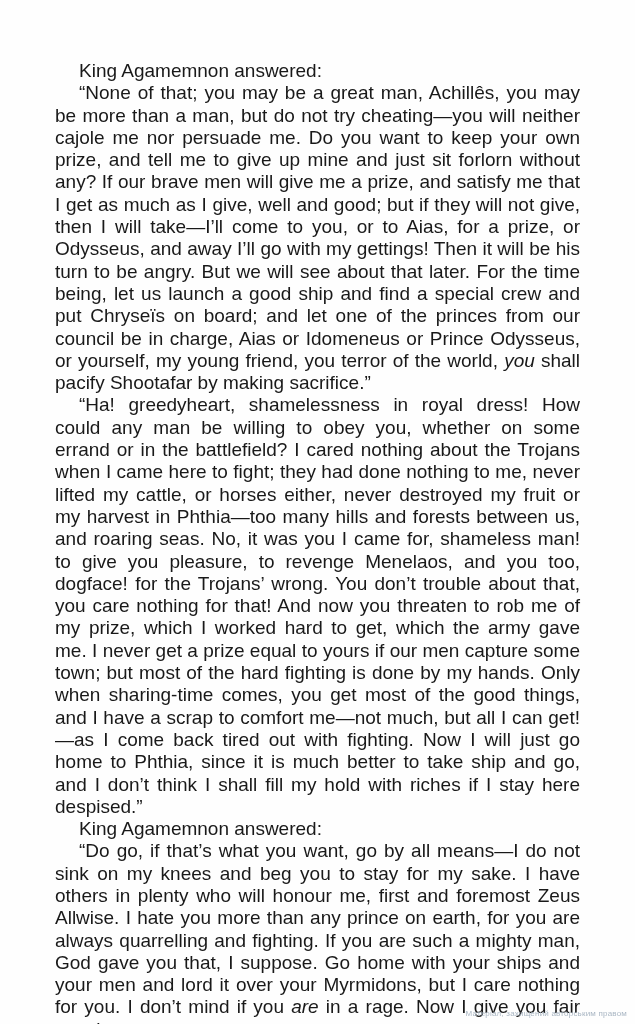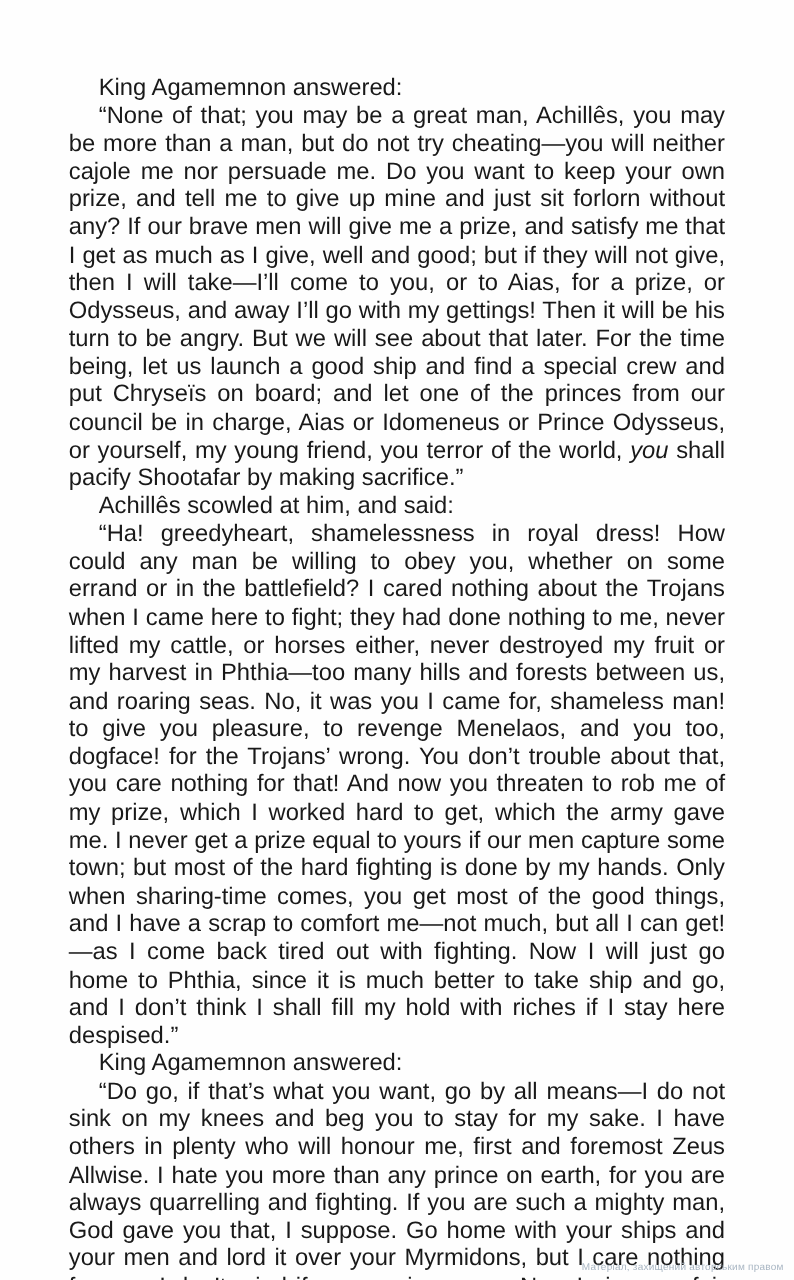--- a/index.html
+++ b/index.html
@@ -45,19 +45,18 @@
     margin-top: 12px;
   }
 </style>
 </head>
 <body>
 
 <div class="page">
   <div class="text-block">
       <p><span>King Agamemnon answered:</span></p>
       <p><span>“None of that; you may be a great man, Achillês, you may be more than a man, but do not try cheating—you will neither cajole me nor persuade me. Do you want to keep your own prize, and tell me to give up mine and just sit forlorn without any? If our brave men will give me a prize, and satisfy me that I get as much as I give, well and good; but if they will not give, then I will take—I’ll come to you, or to Aias, for a prize, or Odysseus, and away I’ll go with my gettings! Then it will be his turn to be angry. But we will see about that later. For the time being, let us launch a good ship and find a special crew and put Chryseïs on board; and let one of the princes from our council be in charge, Aias or Idomeneus or Prince Odysseus, or yourself, my young friend, you terror of the world, </span><span class="italic">you</span><span> shall pacify Shootafar by making sacrifice.”</span></p>
-      <p><span>Achillês scowled at him, and said:</span></p>
       <p><span>“Ha! greedyheart, shamelessness in royal dress! How could any man be willing to obey you, whether on some errand or in the battlefield? I cared nothing about the Trojans when I came here to fight; they had done nothing to me, never lifted my cattle, or horses either, never destroyed my fruit or my harvest in Phthia—too many hills and forests between us, and roaring seas. No, it was you I came for, shameless man! to give you pleasure, to revenge Menelaos, and you too, dogface! for the Trojans’ wrong. You don’t trouble about that, you care nothing for that! And now you threaten to rob me of my prize, which I worked hard to get, which the army gave me. I never get a prize equal to yours if our men capture some town; but most of the hard fighting is done by my hands. Only when sharing-time comes, you get most of the good things, and I have a scrap to comfort me—not much, but all I can get!—as I come back tired out with fighting. Now I will just go home to Phthia, since it is much better to take ship and go, and I don’t think I shall fill my hold with riches if I stay here despised.”</span></p>
       <p><span>King Agamemnon answered:</span></p>
       <p><span>“Do go, if that’s what you want, go by all means—I do not sink on my knees and beg you to stay for my sake. I have others in plenty who will honour me, first and foremost Zeus Allwise. I hate you more than any prince on earth, for you are always quarrelling and fighting. If you are such a mighty man, God gave you that, I suppose. Go home with your ships and your men and lord it over your Myrmidons, but I care nothing for you. I don’t mind if you </span><span class="italic">are</span><span> in a rage. Now I give you fair warning:</span></p>
     </div>
   <div class="watermark">Матеріал, захищений авторським правом</div>
 </div>
 
 </body></html>

